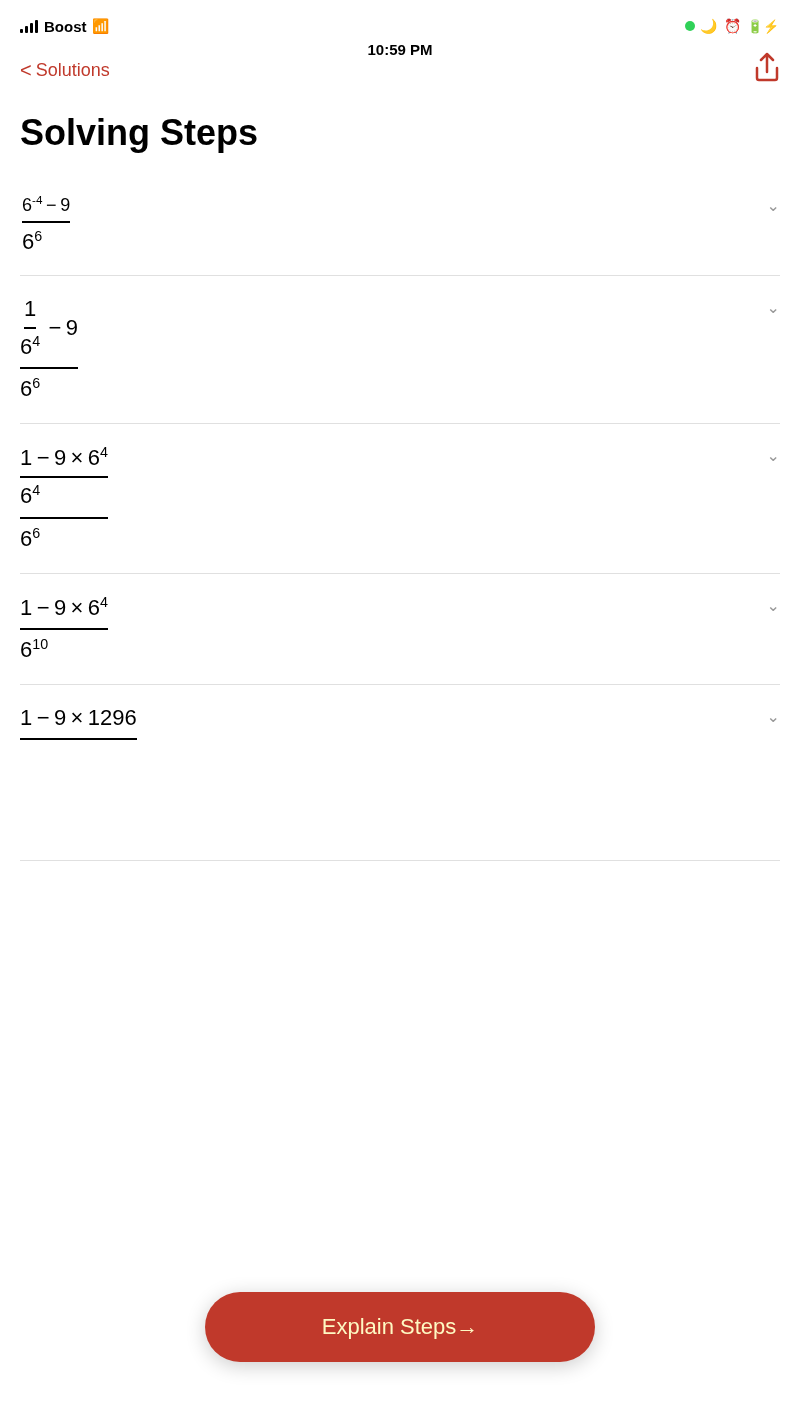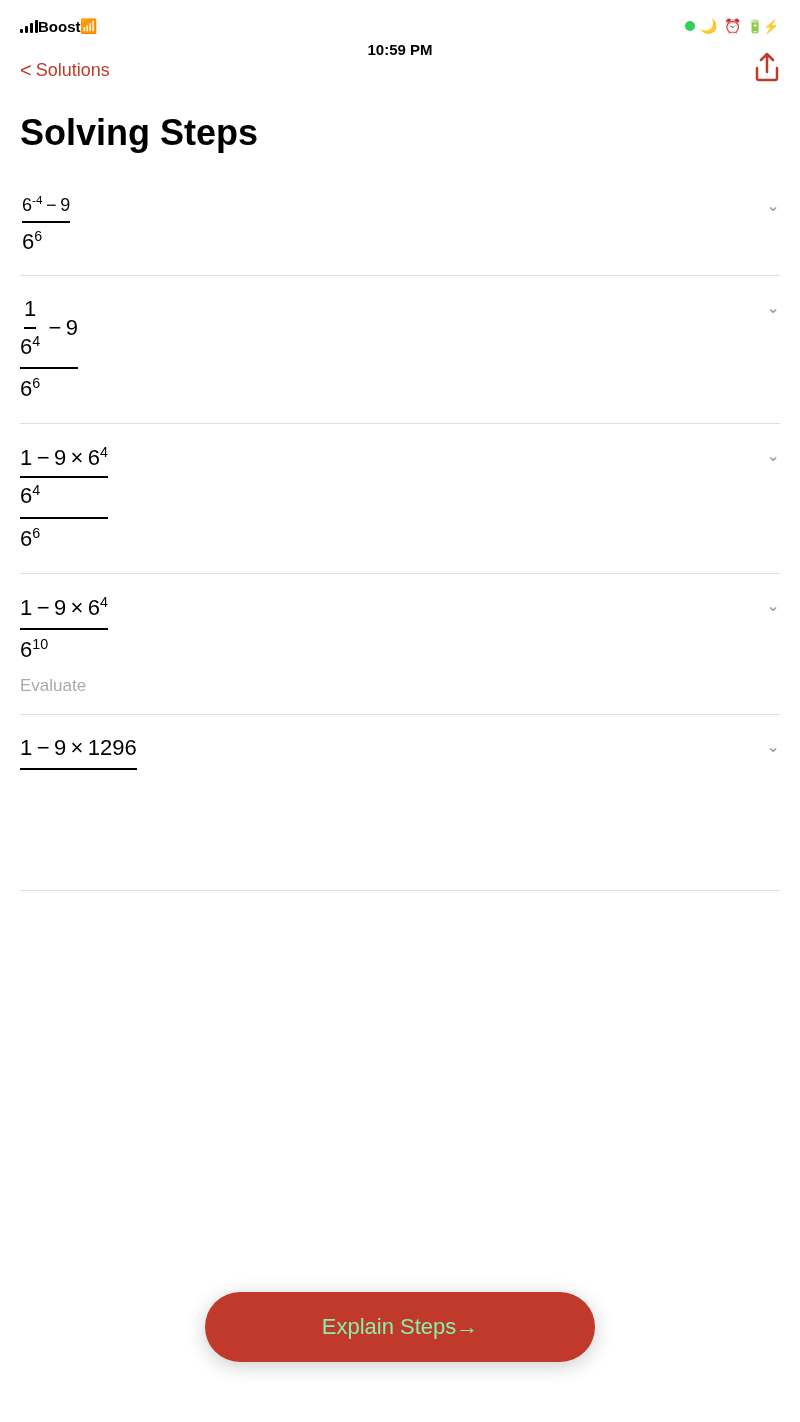--- a/index.html
+++ b/index.html
@@ -17,20 +17,21 @@
     .status-bar {
       display: flex;
       align-items: center;
       justify-content: space-between;
       padding: 12px 20px 8px 20px;
       height: 48px;
     }
     .status-left {
       display: flex;
       align-items: center;
+      gap: 6px;
       font-size: 15px;
       font-weight: 600;
       justify-content: flex-end;
     }
     .status-center {
       font-size: 15px;
       font-weight: 600;
       position: absolute;
       left: 50%;
       transform: translateX(-50%);
@@ -164,21 +165,21 @@
       vertical-align: super;
     }
 
     
     .explain-steps-btn {
       position: fixed;
       bottom: 60px;
       left: 50%;
       transform: translateX(-50%);
       background: #c0392b;
-      color: #86efac;
+      color: #fef9c3;
       border: none;
       border-radius: 40px;
       padding: 22px 60px;
       font-size: 22px;
       font-weight: 500;
       display: flex;
       align-items: center;
       gap: 0;
       cursor: pointer;
       box-shadow: 0 4px 20px rgba(0,0,0,0.2);
@@ -288,21 +289,20 @@
   <div class="step">
     <span class="step-chevron">⌄</span>
     <div class="math-expr">
       <div style="display:inline-flex; flex-direction:column; align-items:flex-start; vertical-align:middle;">
         <div style="border-bottom:2px solid #000; padding-bottom:4px; font-size:22px; white-space:nowrap;">
           1 − 9 × 6<sup>4</sup>
         </div>
         <div style="padding-top:4px; font-size:22px;">6<sup>10</sup></div>
       </div>
     </div>
-    <div class="step-description">Evaluate</div>
   </div>
 
   <div class="step step-5">
     <span class="step-chevron">⌄</span>
     <div class="math-expr">
       <div style="display:inline-flex; flex-direction:column; align-items:flex-start; vertical-align:middle;">
         <div style="border-bottom:2px solid #000; padding-bottom:4px; font-size:22px; white-space:nowrap;">
           1 − 9 × 1296
         </div>
       </div>

